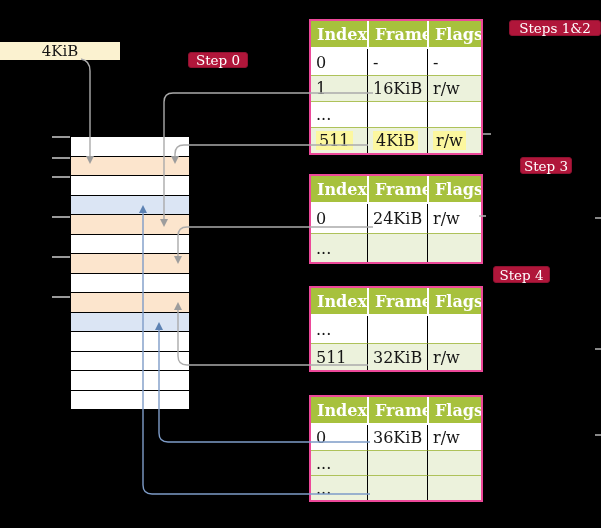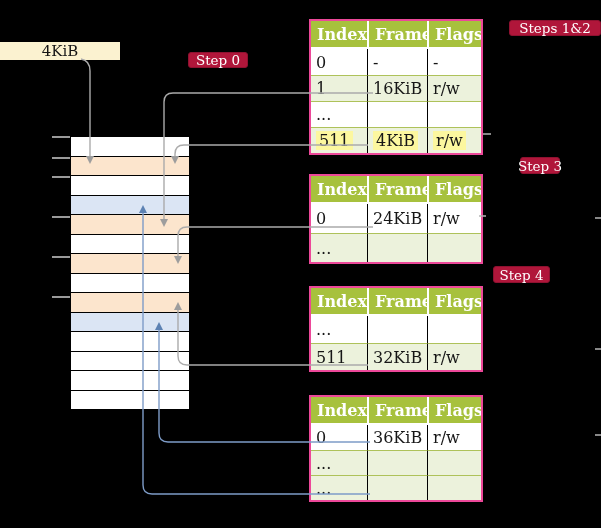--- a/index.html
+++ b/index.html
@@ -17,21 +17,21 @@
     display:flex;align-items:center;justify-content:center;
   }
   
   .steplabel{
     position:absolute;background:var(--crimson);color:#fff;
     font-size:13.5px;display:flex;align-items:center;justify-content:center;
     border-radius:3px;border:1px solid #8e1130;box-sizing:border-box;white-space:nowrap;
   }
   #lab-step0 {left:188px;top:43px;width:60px;height:16px;margin-top:9px;}
   #lab-steps12{left:509px;top:20px;width:92px;height:16px;}
-  #lab-step3 {left:520px;top:157px;width:40px;height:17px;}
+  #lab-step3 {left:520px;top:157px;width:52px;height:17px;}
   #lab-step4 {left:493px;top:266px;width:57px;height:17px;}
   
   .memory{
     position:absolute;left:70px;top:136px;width:120px;height:274px;
     border:1.5px solid #000;box-sizing:border-box;background:#fff;
     display:flex;flex-direction:column;
   }
   .mrow{flex:1;border-bottom:1px solid #000;}
   .mrow:last-child{border-bottom:none;}
   .mrow.white{background:#fff;}

